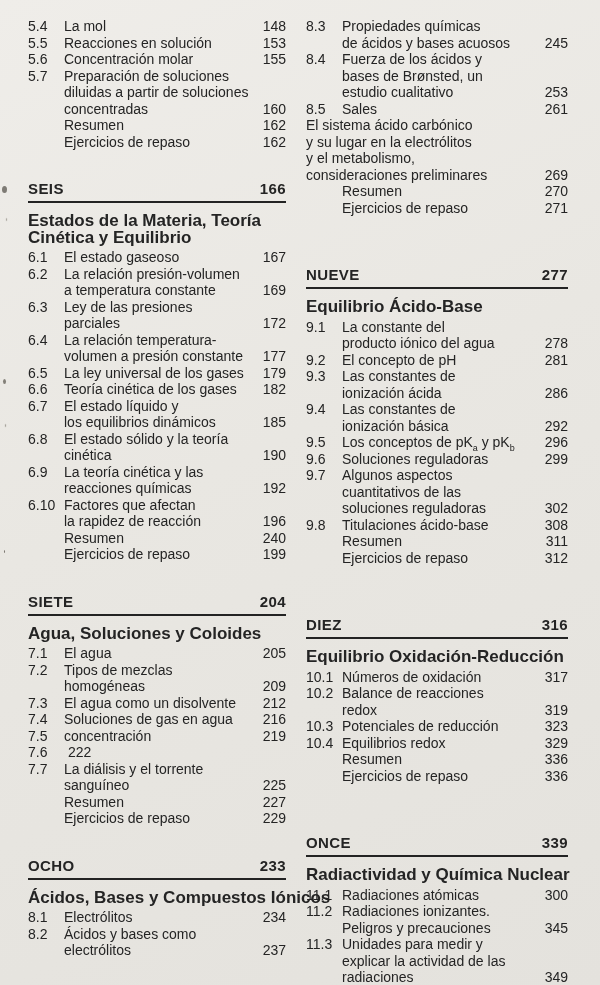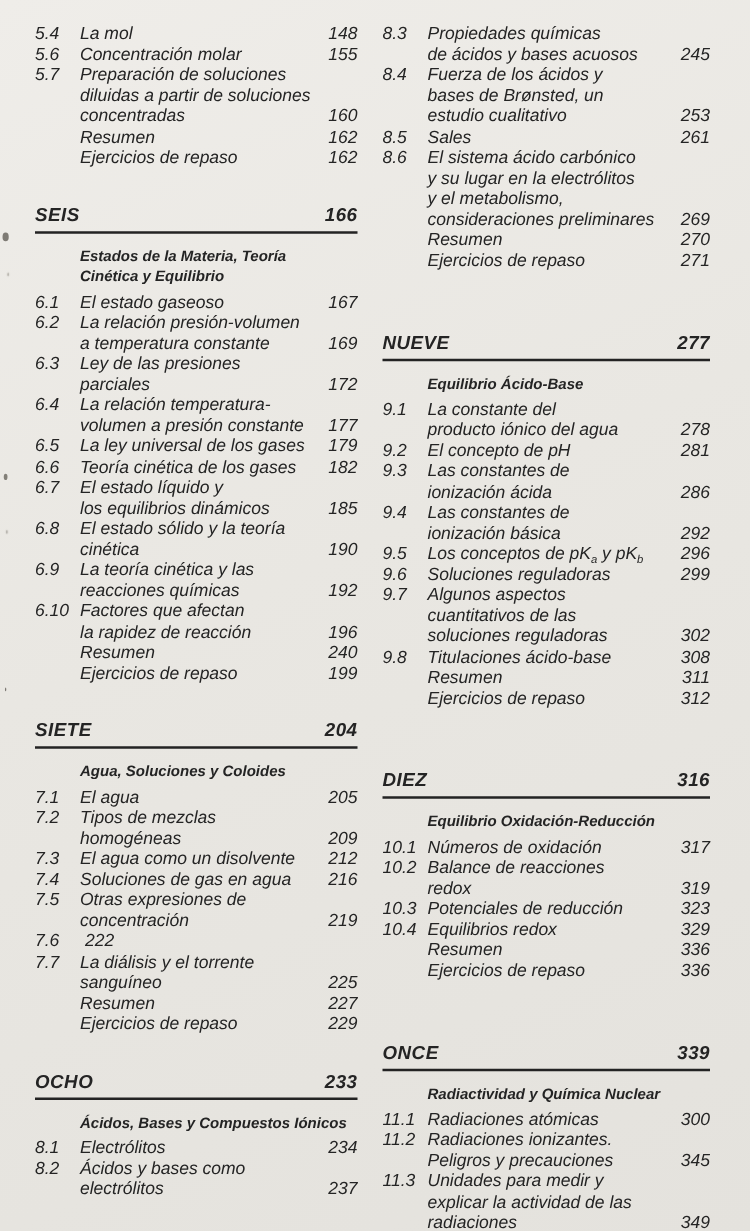--- a/index.html
+++ b/index.html
@@ -11,33 +11,33 @@
     overflow:hidden;
   }
   .page{
     position:relative;width:600px;height:985px;
     background:linear-gradient(155deg,#efede9 0%,#e9e7e2 45%,#e4e2dd 100%);
   }
   .column{position:absolute;top:18px;}
   .col-left{left:28px;width:258px;}
   .col-right{left:306px;width:262px;}
 
-  .toc-section{margin-top:0;font-style:italic;}
+  .toc-section{margin-top:0;}
   .col-left  .toc-section + .toc-section{margin-top:30px;}
   .col-right .toc-section + .toc-section{margin-top:50px;}
 
   .chapter-header{
     display:flex;justify-content:space-between;align-items:flex-end;
     font-weight:bold;font-size:15px;letter-spacing:.4px;
     border-bottom:2px solid #232323;
     padding-bottom:4px;margin-bottom:10px;
   }
   .chapter-title{
-    font-weight:bold;font-size:12px;line-height:16.5px;
-    margin-bottom:3px;white-space:nowrap;margin-left:36px;
+    font-weight:bold;font-size:17px;line-height:16.5px;
+    margin-bottom:3px;white-space:nowrap;
   }
   .entry{display:flex;font-size:14px;line-height:16.5px;}
   .entry-num{width:36px;flex-shrink:0;}
   .entry-text{flex:1;min-width:0;}
   .entry-text .line{white-space:nowrap;}
   .entry-page{align-self:flex-end;text-align:left;padding-left:4px;}
   sub{font-size:9px;line-height:0;}
 
   
   .scan-artifacts{position:absolute;inset:0;pointer-events:none;}
@@ -58,20 +58,27 @@
   <div class="column col-left">
       <div class="toc-section">
         <div class="entry">
           <span class="entry-num">5.4</span>
           <div class="entry-text">
             <div class="line">La mol</div>
           </div>
           <span class="entry-page">148</span>
         </div>
         <div class="entry">
+          <span class="entry-num">5.5</span>
+          <div class="entry-text">
+            <div class="line">Reacciones en solución</div>
+          </div>
+          <span class="entry-page">153</span>
+        </div>
+        <div class="entry">
           <span class="entry-num">5.6</span>
           <div class="entry-text">
             <div class="line">Concentración molar</div>
           </div>
           <span class="entry-page">155</span>
         </div>
         <div class="entry">
           <span class="entry-num">5.7</span>
           <div class="entry-text">
             <div class="line">Preparación de soluciones</div>
@@ -229,21 +236,20 @@
         <div class="entry">
           <span class="entry-num">7.4</span>
           <div class="entry-text">
             <div class="line">Soluciones de gas en agua</div>
           </div>
           <span class="entry-page">216</span>
         </div>
         <div class="entry">
           <span class="entry-num">7.5</span>
           <div class="entry-text">
-            <div class="line">Otras expresiones de</div>
             <div class="line">concentración</div>
           </div>
           <span class="entry-page">219</span>
         </div>
         <div class="entry">
           <span class="entry-num">7.6</span>
           <span class="entry-page">222</span>
         </div>
         <div class="entry">
           <span class="entry-num">7.7</span>
@@ -313,21 +319,20 @@
           <span class="entry-page">253</span>
         </div>
         <div class="entry">
           <span class="entry-num">8.5</span>
           <div class="entry-text">
             <div class="line">Sales</div>
           </div>
           <span class="entry-page">261</span>
         </div>
         <div class="entry">
-          <span class="entry-num">8.6</span>
           <div class="entry-text">
             <div class="line">El sistema ácido carbónico</div>
             <div class="line">y su lugar en la electrólitos</div>
             <div class="line">y el metabolismo,</div>
             <div class="line">consideraciones preliminares</div>
           </div>
           <span class="entry-page">269</span>
         </div>
         <div class="entry">
           <span class="entry-num"></span>

